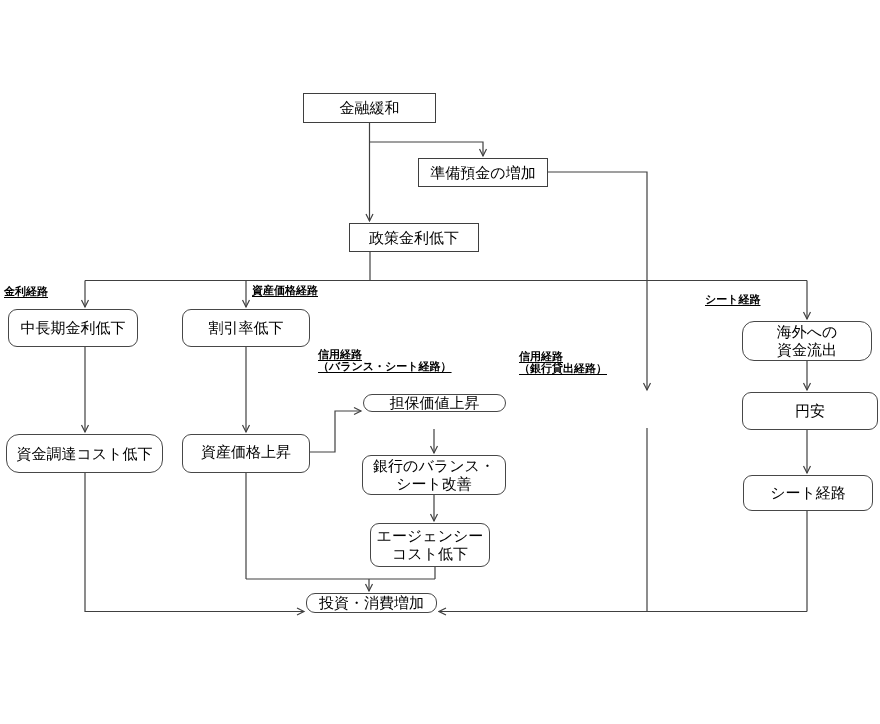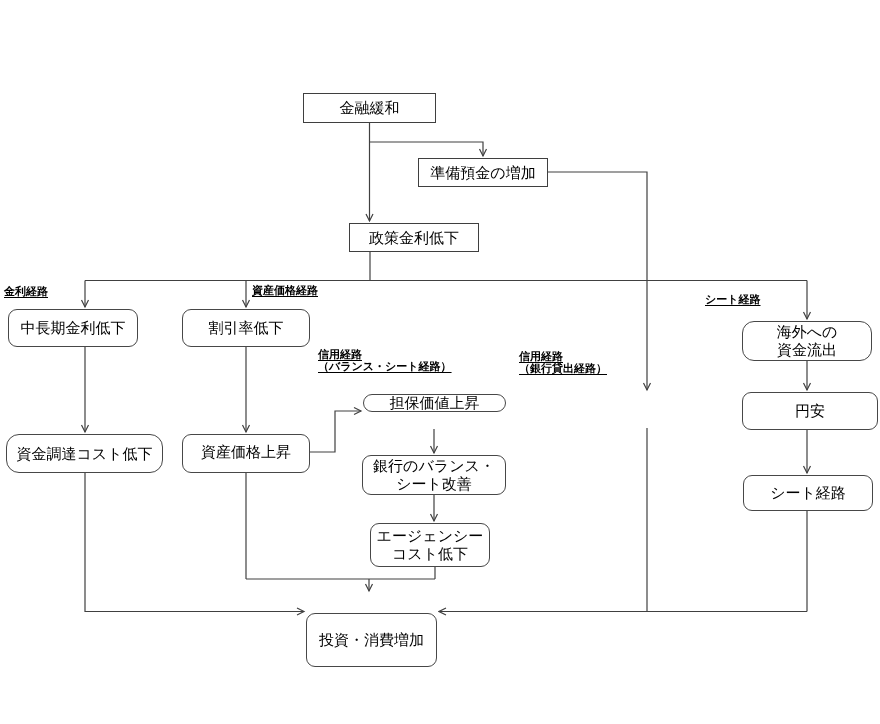--- a/index.html
+++ b/index.html
@@ -96,15 +96,15 @@
   <div class="node round" style="left:182px; top:434px; width:128px; height:39px;font-family:Liberation Mono, monospace;">資産価格上昇</div>
   <div class="node round" style="left:363px; top:394px; width:143px; height:18px;">担保価値上昇</div>
   <div class="node round" style="left:362px; top:455px; width:144px; height:40px;">銀行のバランス・
 シート改善</div>
   <div class="node round" style="left:370px; top:523px; width:120px; height:44px;">エージェンシー
 コスト低下</div>
   <div class="node round" style="left:742px; top:321px; width:130px; height:40px;border-radius:12px;">海外への
 資金流出</div>
   <div class="node round" style="left:742px; top:392px; width:136px; height:38px;">円安</div>
   <div class="node round" style="left:743px; top:475px; width:130px; height:36px;">シート経路</div>
-  <div class="node round" style="left:306px; top:593px; width:131px; height:54px;margin-top:20px;">投資・消費増加</div>
+  <div class="node round" style="left:306px; top:593px; width:131px; height:20px;">投資・消費増加</div>
 
 </div>
 
 </body></html>

